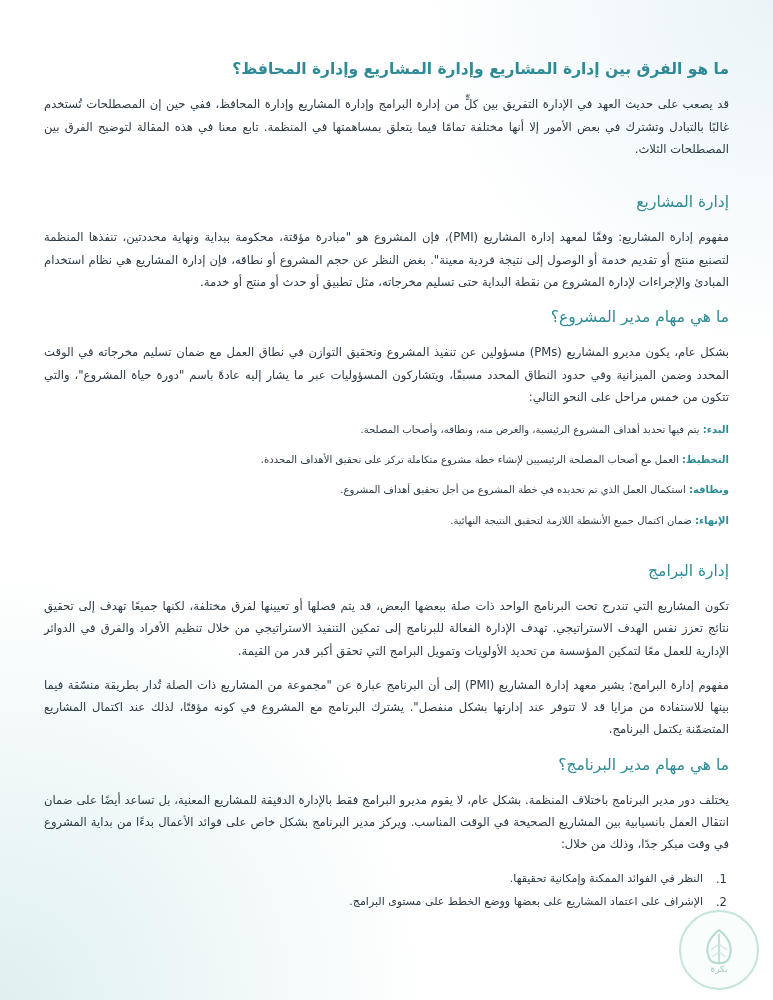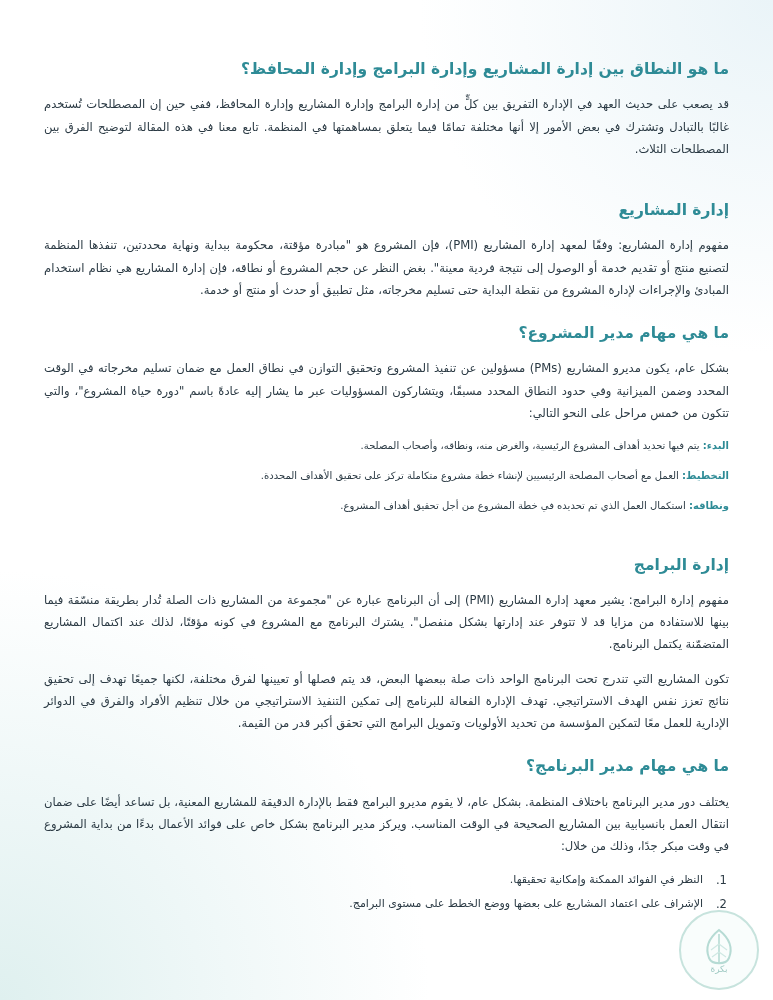--- a/index.html
+++ b/index.html
@@ -29,23 +29,23 @@
   h1.section-title {
     font-size: 15.5px;
     font-weight: bold;
     color: #2e8b96;
     margin: 0 0 12px 0;
     line-height: 1.5;
     letter-spacing: 0;
   }
   h2.section-title {
     font-size: 15.5px;
-    font-weight: bold;
+    font-weight: normal;
     color: #2e8b96;
-    margin: 21px 0 12px 0;
+    margin: 13px 0 12px 0;
     line-height: 1.5;
   }
   p.body-text {
     font-size: 11.6px;
     line-height: 1.92;
     margin: 0 0 12px 0;
     text-align: justify;
     color: #2b3a44;
   }
   .phase-list {
@@ -117,21 +117,21 @@
     color: #9fc9c3;
     letter-spacing: 1px;
   }
   .spacer-lg { height: 6px; }
 </style>
 </head>
 <body>
 
 <div class="page">
 
-  <h1 class="section-title">ما هو النطاق بين إدارة المشاريع وإدارة البرامج وإدارة المحافظ؟</h1>
+  <h1 class="section-title">ما هو الفرق بين إدارة المشاريع وإدارة المشاريع وإدارة المحافظ؟</h1>
 
   <p class="body-text">قد يصعب على حديث العهد في الإدارة التفريق بين كلٍّ من إدارة البرامج وإدارة المشاريع وإدارة المحافظ، ففي حين إن المصطلحات تُستخدم غالبًا بالتبادل وتشترك في بعض الأمور إلا أنها مختلفة تمامًا فيما يتعلق بمساهمتها في المنظمة. تابع معنا في هذه المقالة لتوضيح الفرق بين المصطلحات الثلاث.</p>
 
   <div class="spacer-lg"></div>
 
   <h2 class="section-title">إدارة المشاريع</h2>
   <p class="body-text">مفهوم إدارة المشاريع: وفقًا لمعهد إدارة المشاريع (PMI)، فإن المشروع هو "مبادرة مؤقتة، محكومة ببداية ونهاية محددتين، تنفذها المنظمة لتصنيع منتج أو تقديم خدمة أو الوصول إلى نتيجة فردية معينة". بغض النظر عن حجم المشروع أو نطاقه، فإن إدارة المشاريع هي نظام استخدام المبادئ والإجراءات لإدارة المشروع من نقطة البداية حتى تسليم مخرجاته، مثل تطبيق أو حدث أو منتج أو خدمة.</p>
 
   <h2 class="section-title">ما هي مهام مدير المشروع؟</h2>
   <p class="body-text">بشكل عام، يكون مديرو المشاريع (PMs) مسؤولين عن تنفيذ المشروع وتحقيق التوازن في نطاق العمل مع ضمان تسليم مخرجاته في الوقت المحدد وضمن الميزانية وفي حدود النطاق المحدد مسبقًا، ويتشاركون المسؤوليات عبر ما يشار إليه عادةً باسم "دورة حياة المشروع"، والتي تتكون من خمس مراحل على النحو التالي:</p>
@@ -142,27 +142,31 @@
       <span>يتم فيها تحديد أهداف المشروع الرئيسية، والغرض منه، ونطاقه، وأصحاب المصلحة.</span>
     </li>
     <li class="phase-item">
       <span class="phase-label">التخطيط:</span>
       <span>العمل مع أصحاب المصلحة الرئيسيين لإنشاء خطة مشروع متكاملة تركز على تحقيق الأهداف المحددة.</span>
     </li>
     <li class="phase-item">
       <span class="phase-label">ونطاقه:</span>
       <span>استكمال العمل الذي تم تحديده في خطة المشروع من أجل تحقيق أهداف المشروع.</span>
     </li>
+    <li class="phase-item">
+      <span class="phase-label">الإنهاء:</span>
+      <span>ضمان اكتمال جميع الأنشطة اللازمة لتحقيق النتيجة النهائية.</span>
+    </li>
   </ul>
 
   <div class="spacer-lg"></div>
 
   <h2 class="section-title">إدارة البرامج</h2>
+  <p class="body-text">تكون المشاريع التي تندرج تحت البرنامج الواحد ذات صلة ببعضها البعض، قد يتم فصلها أو تعيينها لفرق مختلفة، لكنها جميعًا تهدف إلى تحقيق نتائج تعزز نفس الهدف الاستراتيجي. تهدف الإدارة الفعالة للبرنامج إلى تمكين التنفيذ الاستراتيجي من خلال تنظيم الأفراد والفرق في الدوائر الإدارية للعمل معًا لتمكين المؤسسة من تحديد الأولويات وتمويل البرامج التي تحقق أكبر قدر من القيمة.</p>
   <p class="body-text">مفهوم إدارة البرامج: يشير معهد إدارة المشاريع (PMI) إلى أن البرنامج عبارة عن "مجموعة من المشاريع ذات الصلة تُدار بطريقة منسّقة فيما بينها للاستفادة من مزايا قد لا تتوفر عند إدارتها بشكل منفصل". يشترك البرنامج مع المشروع في كونه مؤقتًا، لذلك عند اكتمال المشاريع المتضمّنة يكتمل البرنامج.</p>
-  <p class="body-text">تكون المشاريع التي تندرج تحت البرنامج الواحد ذات صلة ببعضها البعض، قد يتم فصلها أو تعيينها لفرق مختلفة، لكنها جميعًا تهدف إلى تحقيق نتائج تعزز نفس الهدف الاستراتيجي. تهدف الإدارة الفعالة للبرنامج إلى تمكين التنفيذ الاستراتيجي من خلال تنظيم الأفراد والفرق في الدوائر الإدارية للعمل معًا لتمكين المؤسسة من تحديد الأولويات وتمويل البرامج التي تحقق أكبر قدر من القيمة.</p>
 
   <h2 class="section-title">ما هي مهام مدير البرنامج؟</h2>
   <p class="body-text">يختلف دور مدير البرنامج باختلاف المنظمة. بشكل عام، لا يقوم مديرو البرامج فقط بالإدارة الدقيقة للمشاريع المعنية، بل تساعد أيضًا على ضمان انتقال العمل بانسيابية بين المشاريع الصحيحة في الوقت المناسب. ويركز مدير البرنامج بشكل خاص على فوائد الأعمال بدءًا من بداية المشروع في وقت مبكر جدًا، وذلك من خلال:</p>
 
   <ol class="numbered-list">
     <li>النظر في الفوائد الممكنة وإمكانية تحقيقها.</li>
     <li>الإشراف على اعتماد المشاريع على بعضها ووضع الخطط على مستوى البرامج.</li>
 
   </ol>
 

